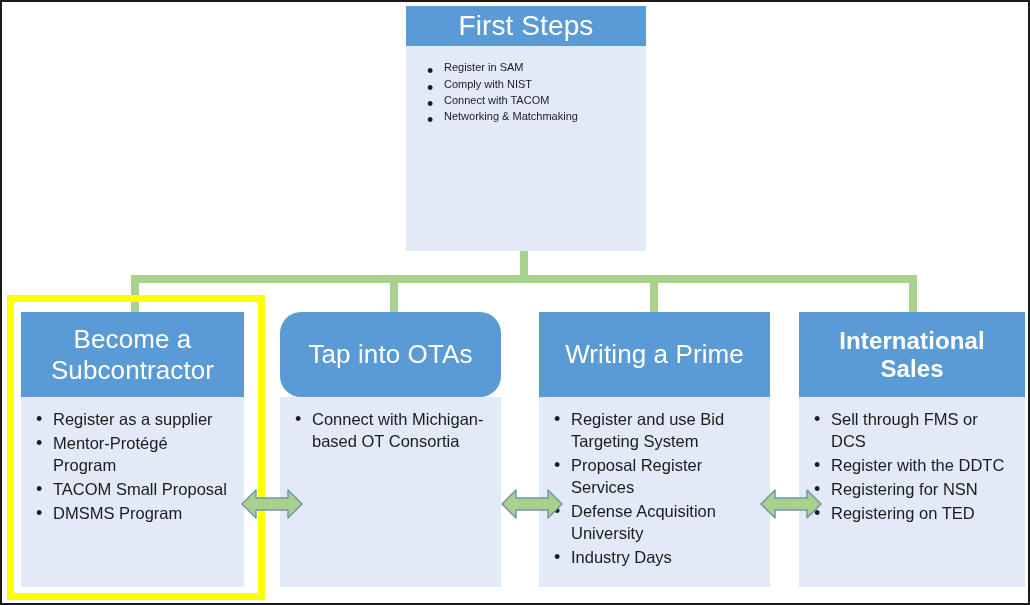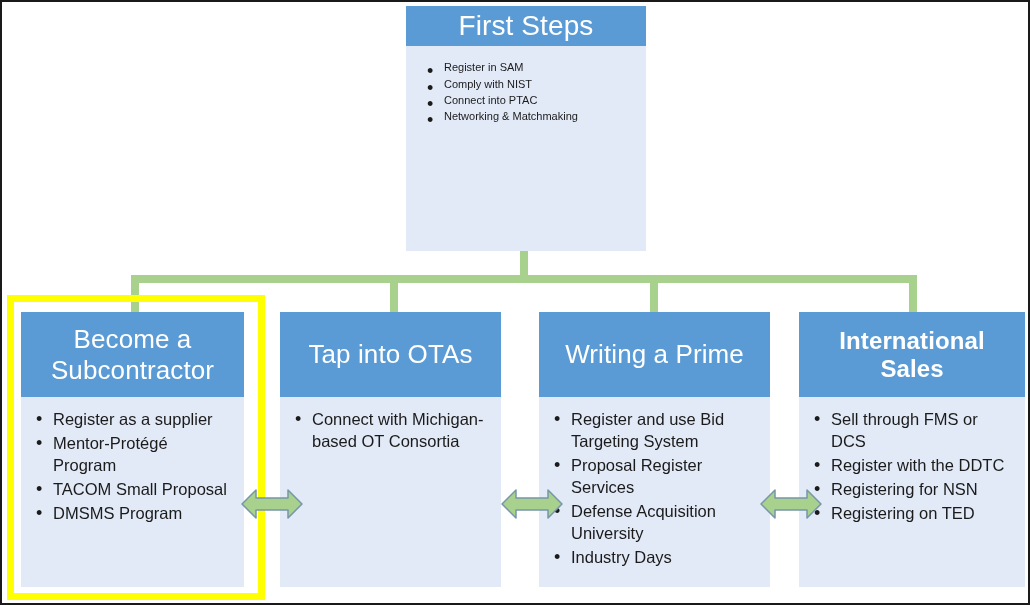--- a/index.html
+++ b/index.html
@@ -111,40 +111,40 @@
   <div class="conn" style="left:388px; top:273px; width:8px; height:44px;"></div>
   <div class="conn" style="left:648px; top:273px; width:8px; height:44px;"></div>
   <div class="conn" style="left:907px; top:273px; width:8px; height:44px;"></div>
 
   <div class="card" id="card-first-steps" style="left:404px; top:4px; width:240px; height:245px;">
     <div class="card-header">First Steps</div>
     <div class="card-body">
       <ul>
         <li>Register in SAM</li>
         <li>Comply with NIST</li>
-        <li>Connect into PTAC</li>
+        <li>Connect with TACOM</li>
         <li>Networking &amp; Matchmaking</li>
       </ul>
     </div>
   </div>
 
   <div class="card" id="card-subcontractor" style="left:19px; top:310px; width:223px; height:275px;border-radius:25px;">
     <div class="card-header" style="height:85px;">Become a Subcontractor</div>
     <div class="card-body">
       <ul>
         <li>Register as a supplier</li>
         <li>Mentor-Protégé Program</li>
         <li>TACOM Small Proposal</li>
         <li>DMSMS Program</li>
       </ul>
     </div>
   </div>
 
   <div class="card" id="card-otas" style="left:278px; top:310px; width:221px; height:275px;">
-    <div class="card-header" style="height:85px;">Tap into OTAs</div>
+    <div class="card-header" style="height:85px;border-radius:21px;">Tap into OTAs</div>
     <div class="card-body">
       <ul>
         <li>Connect with Michigan-based OT Consortia</li>
       </ul>
     </div>
   </div>
 
   <div class="card" id="card-prime" style="left:537px; top:310px; width:231px; height:275px;">
     <div class="card-header" style="height:85px;">Writing a Prime</div>
     <div class="card-body">

